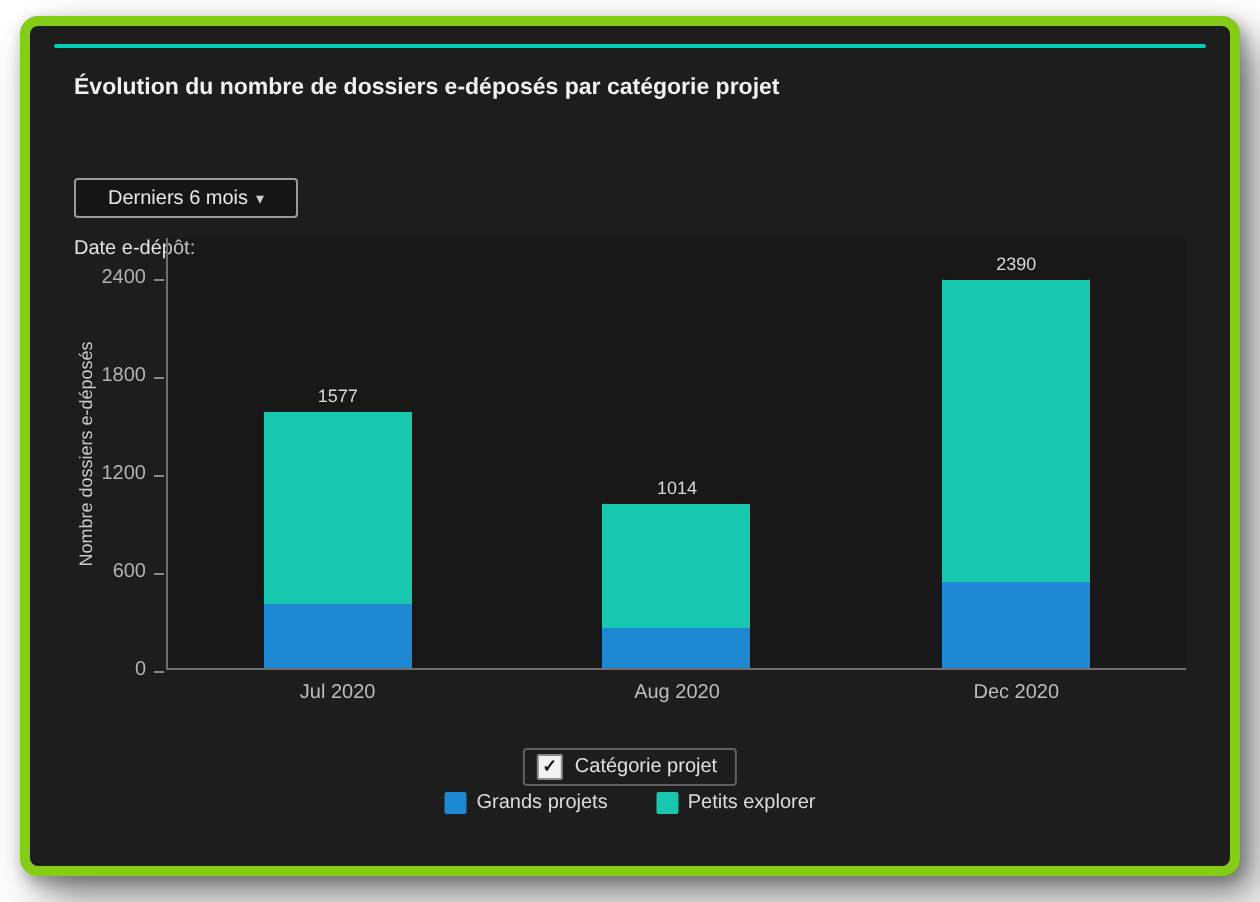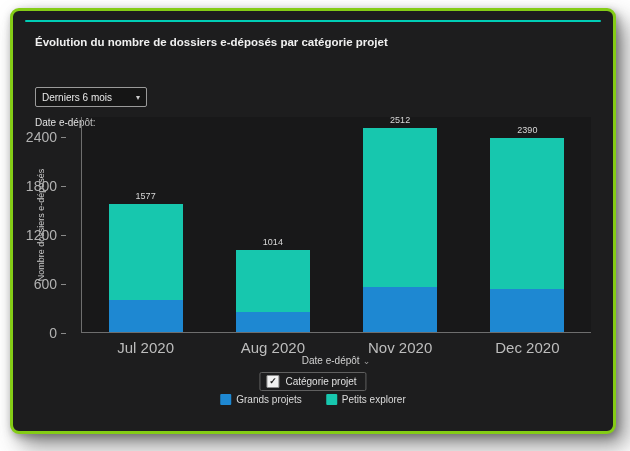--- a/index.html
+++ b/index.html
@@ -1,42 +1,42 @@
 <!DOCTYPE html>
 <html><head>
 <meta charset="utf-8">
 <style>
   html,body{margin:0;padding:0;width:630px;height:451px;background:#ffffff;
     font-family:"Liberation Sans", sans-serif;-webkit-font-smoothing:antialiased;}
   .window{position:absolute;left:10px;top:8px;width:600px;height:420px;
-    background:#1d1d1e;border:3px solid #84cc16;border-radius:9px;
+    background:#1d1d1e;border:5px solid #84cc16;border-radius:9px;
     box-shadow:10px 12px 22px rgba(55,55,55,.55), 2px 3px 8px rgba(0,0,0,.35);}
   .accent{position:absolute;top:9px;left:12px;right:12px;height:2px;border-radius:1px;}
   .title{position:absolute;top:25px;left:22px;font-size:11.5px;font-weight:bold;color:#f0f0f0;}
   .subtitle{position:absolute;top:41px;left:22px;font-size:9.5px;color:#cfcfcf;}
   .filter-label{position:absolute;top:62px;left:22px;font-size:10px;color:#e2e2e2;margin-top:44px;}
   .select{position:absolute;top:76px;left:22px;width:112px;height:20px;box-sizing:border-box;
     border:1px solid #9a9a9a;border-radius:2px;background:#151515;color:#e8e8e8;
     font-size:10px;display:flex;align-items:center;justify-content:space-between;
-    padding:0 6px;cursor:pointer;}
+    padding:0 16px;cursor:pointer;}
   .select .caret{font-size:8px;color:#cccccc;}
   .chart{position:absolute;left:22px;top:106px;width:556px;height:216px;}
   .ylabel{position:absolute;top:50%;left:6px;transform:translate(-50%,-50%) rotate(-90deg);
     font-size:9px;color:#c9c9c9;white-space:nowrap;}
   .yticks{position:absolute;left:0;top:0;bottom:0;width:46px;}
-  .ytick{position:absolute;right:24px;transform:translateY(50%);font-size:14px;color:#b2b2b2;}
+  .ytick{position:absolute;right:10px;transform:translateY(50%);font-size:10px;color:#b2b2b2;}
   .ytick::after{content:"";position:absolute;right:-9px;top:50%;width:5px;height:1px;background:#8a8a8a;}
   .plot{position:absolute;left:46px;right:0;top:0;bottom:0;
     border-left:1px solid #6e6e6e;border-bottom:1px solid #6e6e6e;
     background:rgba(0,0,0,.16);display:flex;justify-content:space-around;align-items:flex-end;}
   .bar-col{width:74px;height:100%;display:flex;flex-direction:column;justify-content:flex-end;
     align-items:center;position:relative;}
   .bar-total{font-size:9px;color:#d8d8d8;margin-bottom:3px;flex-shrink:0;}
   .seg{width:100%;flex-shrink:0;cursor:pointer;}
-  .bar-xlabel{position:absolute;top:100%;margin-top:7px;font-size:15px;color:#bdbdbd;white-space:nowrap;}
+  .bar-xlabel{position:absolute;top:100%;margin-top:7px;font-size:10px;color:#bdbdbd;white-space:nowrap;}
   .xlabel-row{position:absolute;top:344px;left:68px;right:22px;text-align:center;
     font-size:10px;color:#d2d2d2;cursor:pointer;}
   .xlabel-row .chev{font-size:9px;color:#9f9f9f;margin-left:3px;}
   .legend-check{position:absolute;top:361px;left:50%;transform:translateX(-50%);
     border:1px solid #606060;border-radius:2px;padding:2px 9px 2px 6px;display:flex;gap:6px;
     align-items:center;font-size:10px;color:#e0e0e0;cursor:pointer;}
   .cb{width:11px;height:11px;background:#f2f2f2;border:1px solid #8a8a8a;border-radius:1px;
     display:flex;align-items:center;justify-content:center;flex-shrink:0;}
   .cb .mark{color:#1b1b1b;font-size:9px;line-height:1;font-weight:bold;}
   .legend-items{position:absolute;top:383px;left:50%;transform:translateX(-50%);
@@ -74,37 +74,28 @@
           <div class="seg" style="height: 15.0943%; background: rgb(30, 136, 210);"></div>
           <div class="bar-xlabel">Jul 2020</div>
         </div>
         <div class="bar-col">
           <div class="bar-total">1014</div>
           <div class="seg" style="height: 28.8302%; background: rgb(23, 199, 174);"></div>
           <div class="seg" style="height: 9.43396%; background: rgb(30, 136, 210);"></div>
           <div class="bar-xlabel">Aug 2020</div>
         </div>
         <div class="bar-col">
-          <div class="bar-total">2512</div>
-          <div class="seg" style="height: 73.6604%; background: rgb(23, 199, 174);"></div>
-          <div class="seg" style="height: 21.1321%; background: rgb(30, 136, 210);"></div>
-          <div class="bar-xlabel">Nov 2020</div>
-        </div>
-        <div class="bar-col">
           <div class="bar-total">2390</div>
           <div class="seg" style="height: 70.1887%; background: rgb(23, 199, 174);"></div>
           <div class="seg" style="height: 20%; background: rgb(30, 136, 210);"></div>
           <div class="bar-xlabel">Dec 2020</div>
         </div>
       </div>
   </div>
 
-  <div class="xlabel-row">
-    <span>Date e-dépôt</span><span class="chev">⌄</span>
-  </div>
 
   <div class="legend-check">
     <span class="cb">
       <span class="mark">✓</span>
     </span>
     <span>Catégorie projet</span>
   </div>
 
   <div class="legend-items">
     <div class="legend-item">

